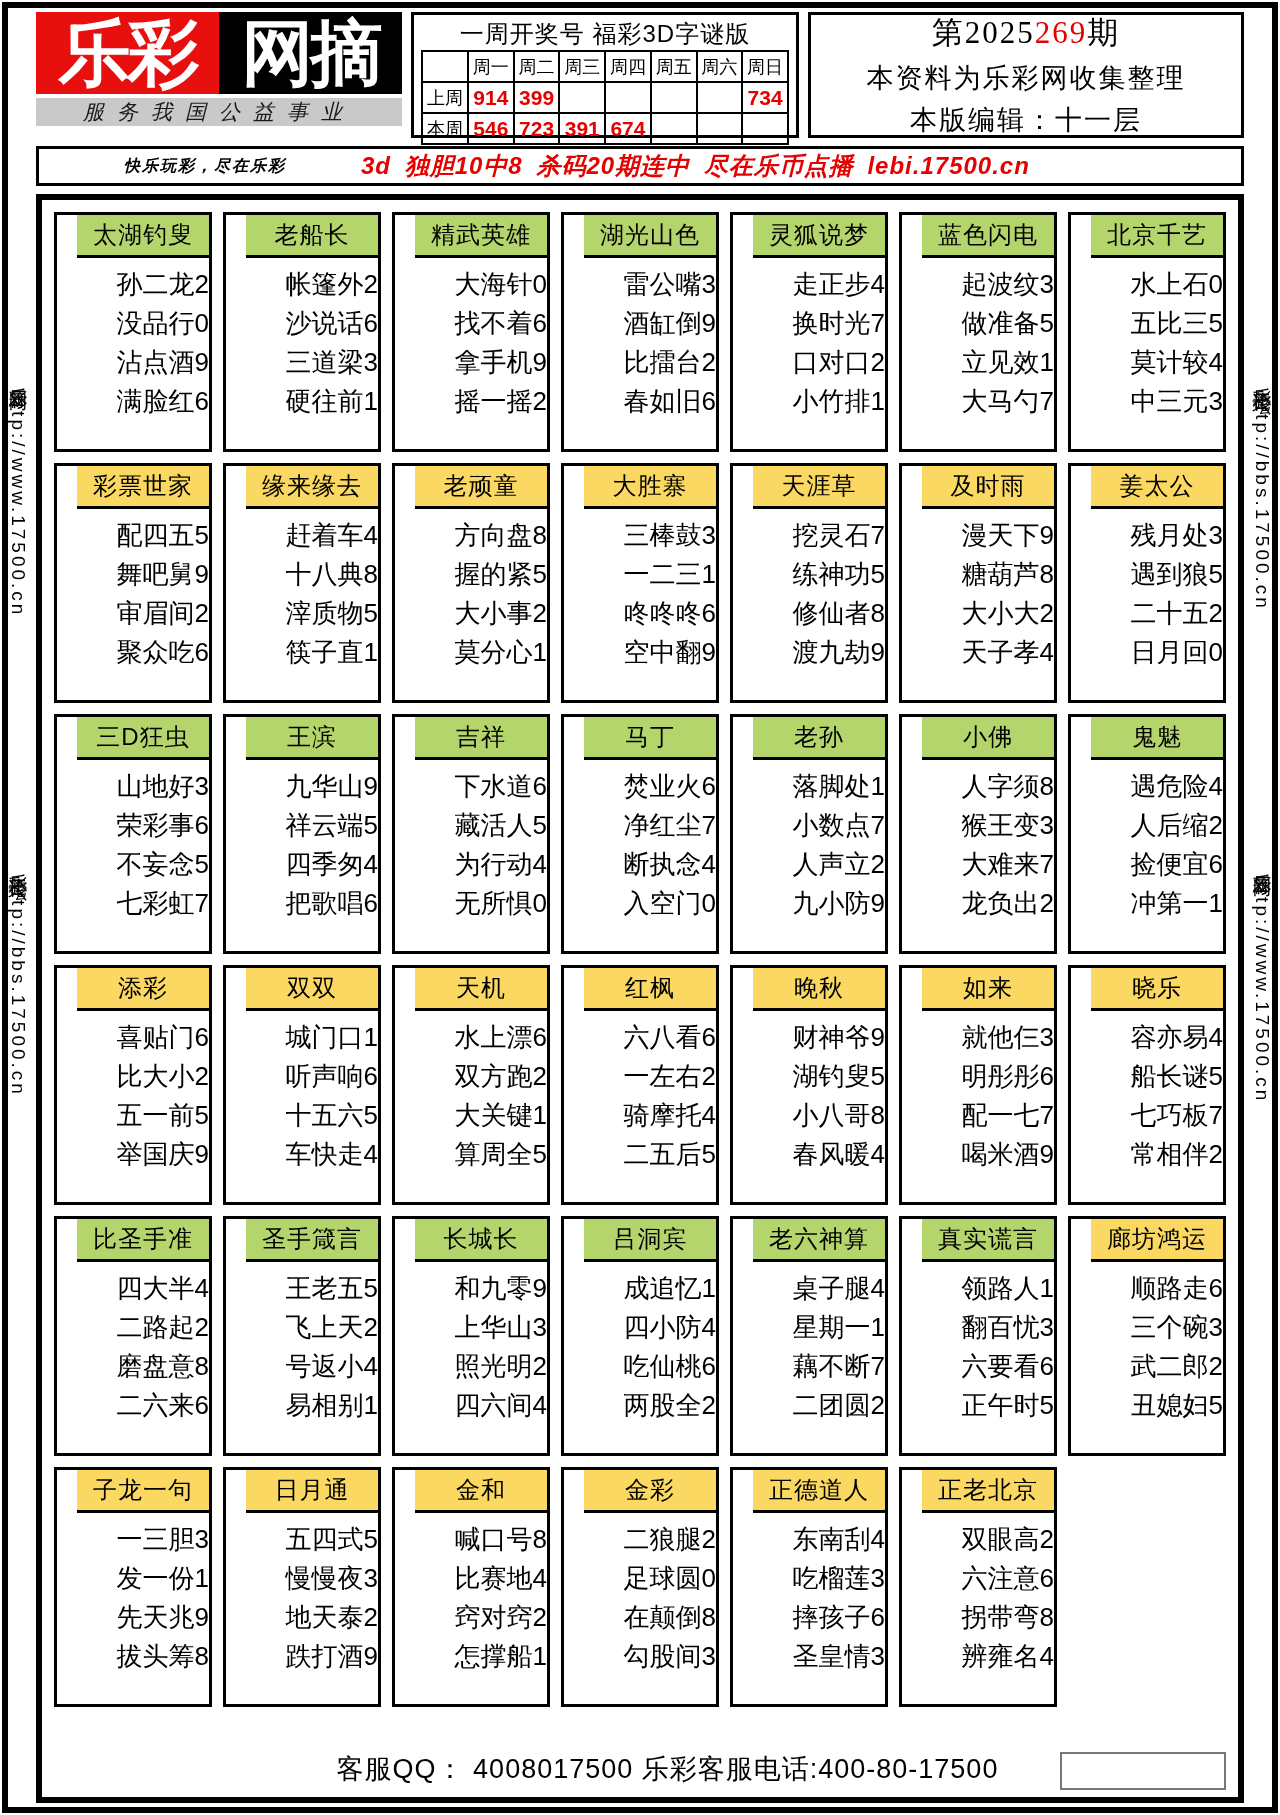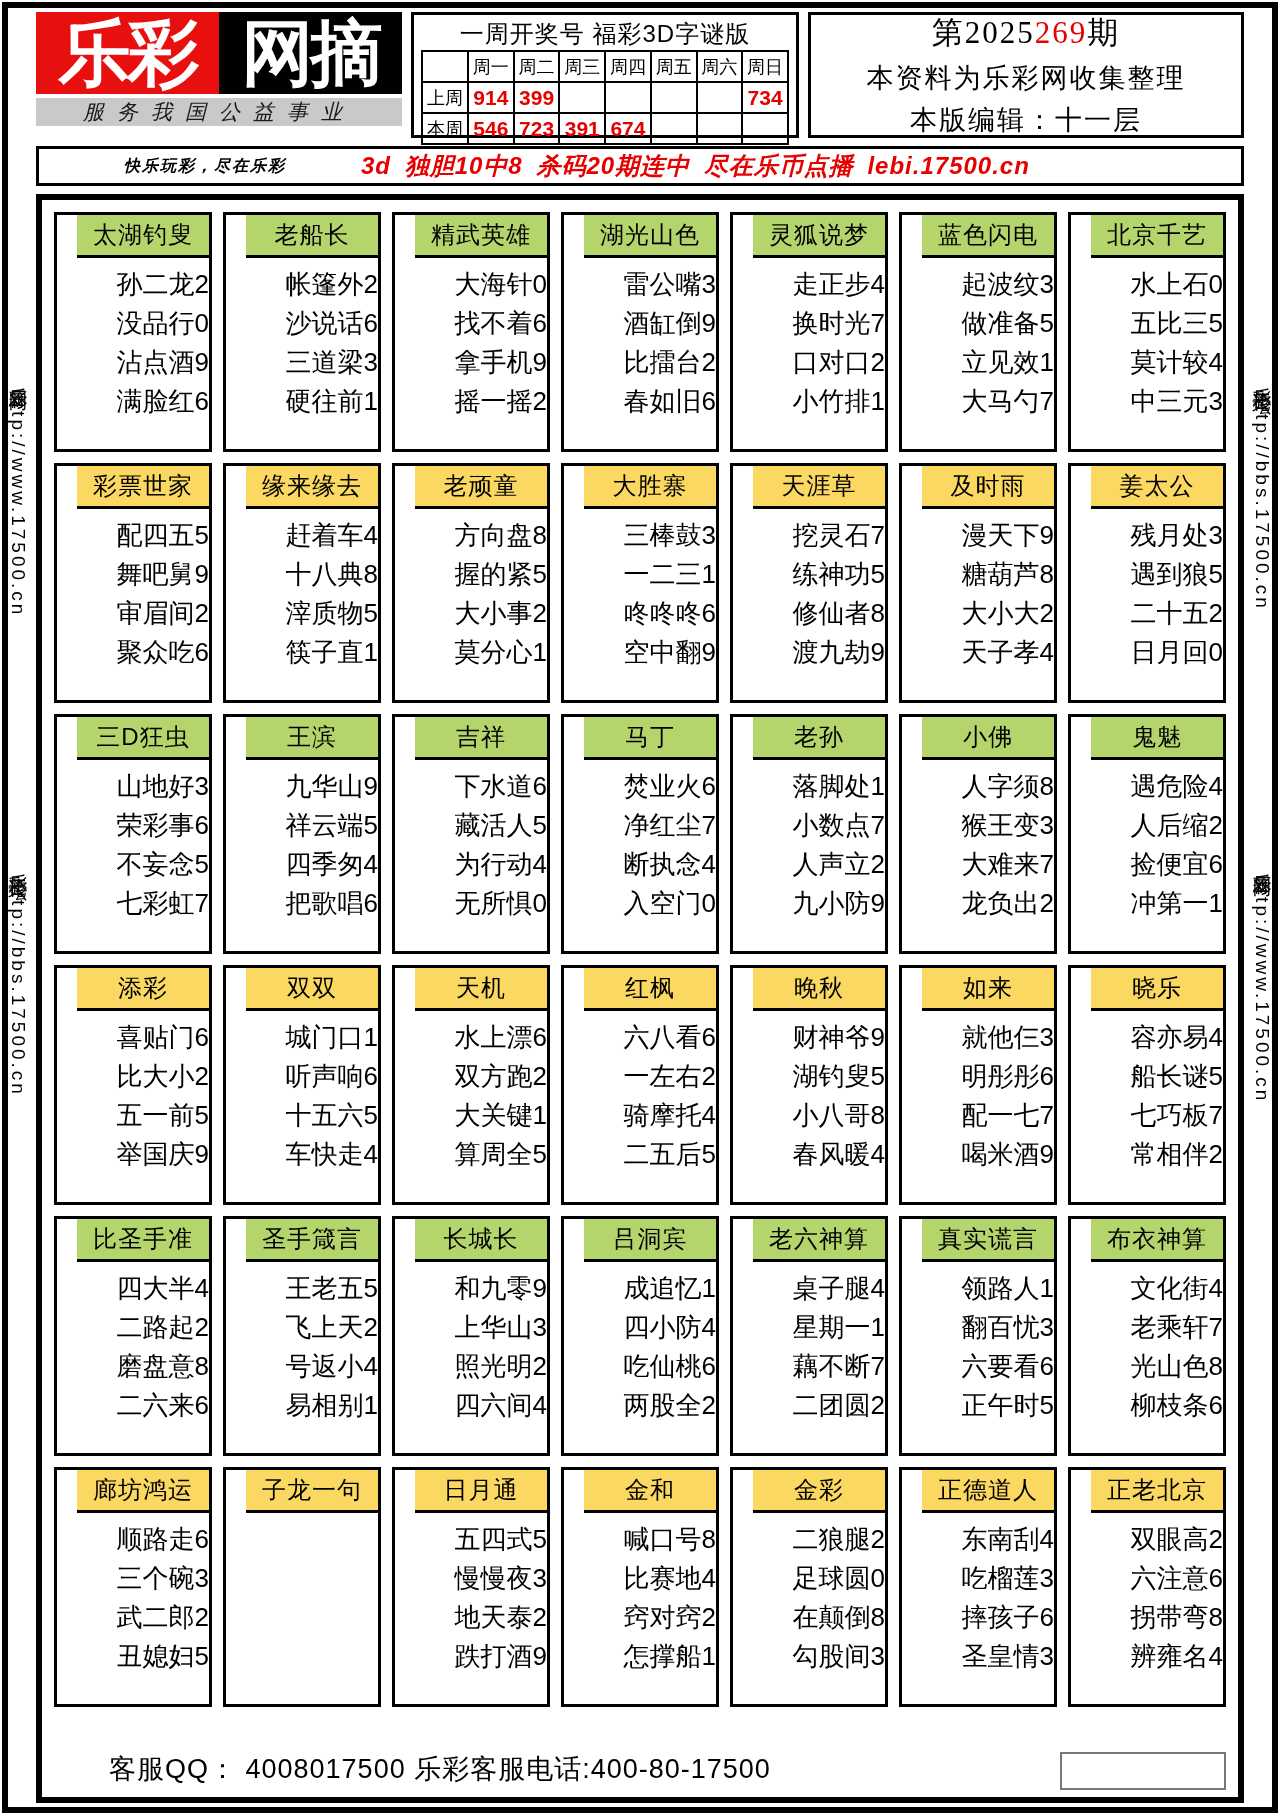--- a/index.html
+++ b/index.html
@@ -36,21 +36,21 @@
   .main-box{position:absolute;top:194px;left:36px;right:36px;bottom:12px;border:6px solid #000;background:#fff;}
   .grid{position:absolute;top:12px;left:12px;right:12px;display:grid;grid-template-columns:repeat(7,1fr);column-gap:11px;row-gap:11px;}
   .card{border:3px solid #000;height:240px;background:#fff;box-sizing:border-box;}
   .card-head{height:40px;border-bottom:3px solid #000;display:flex;align-items:center;justify-content:center;font-size:24px;letter-spacing:1px;white-space:nowrap;margin-left:20px;}
   .card-head.green{background:var(--green-header,#b4d56b);}
   .card-head.yellow{background:var(--yellow-header,#fbd861);}
   .card-body{padding-top:7px;text-align:right;}
   .card-line{font-size:26px;line-height:39px;white-space:nowrap;}
 
   
-  .footer{position:absolute;left:12px;right:12px;bottom:4px;height:48px;display:flex;align-items:center;font-size:27px;letter-spacing:1px;padding-left:55px;box-sizing:border-box;}
+  .footer{position:absolute;left:12px;right:12px;bottom:4px;height:48px;display:flex;align-items:center;font-size:27px;letter-spacing:1px;padding-left:55px;box-sizing:border-box;justify-content:center;}
   .footer-box{position:absolute;right:0;bottom:3px;width:162px;height:34px;background:#fff;border:2px solid #777;}
 
   
   .sidebar-text{position:absolute;writing-mode:vertical-lr;font-size:19px;letter-spacing:3px;white-space:nowrap;}
   .side-lt{left:5px;top:372px;}
   .side-lb{left:5px;top:858px;}
   .side-rt{right:5px;top:372px;}
   .side-rb{right:5px;top:858px;}
 </style>
 </head>
@@ -436,39 +436,36 @@
       <div class="card">
         <div class="card-head green">真实谎言</div>
         <div class="card-body">
           <div class="card-line">领路人1</div>
           <div class="card-line">翻百忧3</div>
           <div class="card-line">六要看6</div>
           <div class="card-line">正午时5</div>
         </div>
       </div>
       <div class="card">
-        <div class="card-head green">布衣神算</div>
-        <div class="card-body">
-          <div class="card-line">文化街4</div>
-          <div class="card-line">老乘轩7</div>
-          <div class="card-line">光山色8</div>
-          <div class="card-line">柳枝条6</div>
-        </div>
-      </div>
-      <div class="card">
         <div class="card-head yellow">廊坊鸿运</div>
         <div class="card-body">
           <div class="card-line">顺路走6</div>
           <div class="card-line">三个碗3</div>
           <div class="card-line">武二郎2</div>
           <div class="card-line">丑媳妇5</div>
         </div>
       </div>
       <div class="card">
         <div class="card-head yellow">子龙一句</div>
+        <div class="card-body">
+          <div class="card-line">一三胆3</div>
+          <div class="card-line">发一份1</div>
+          <div class="card-line">先天兆9</div>
+          <div class="card-line">拔头筹8</div>
+        </div>
       </div>
       <div class="card">
         <div class="card-head yellow">日月通</div>
         <div class="card-body">
           <div class="card-line">五四式5</div>
           <div class="card-line">慢慢夜3</div>
           <div class="card-line">地天泰2</div>
           <div class="card-line">跌打酒9</div>
         </div>
       </div>

